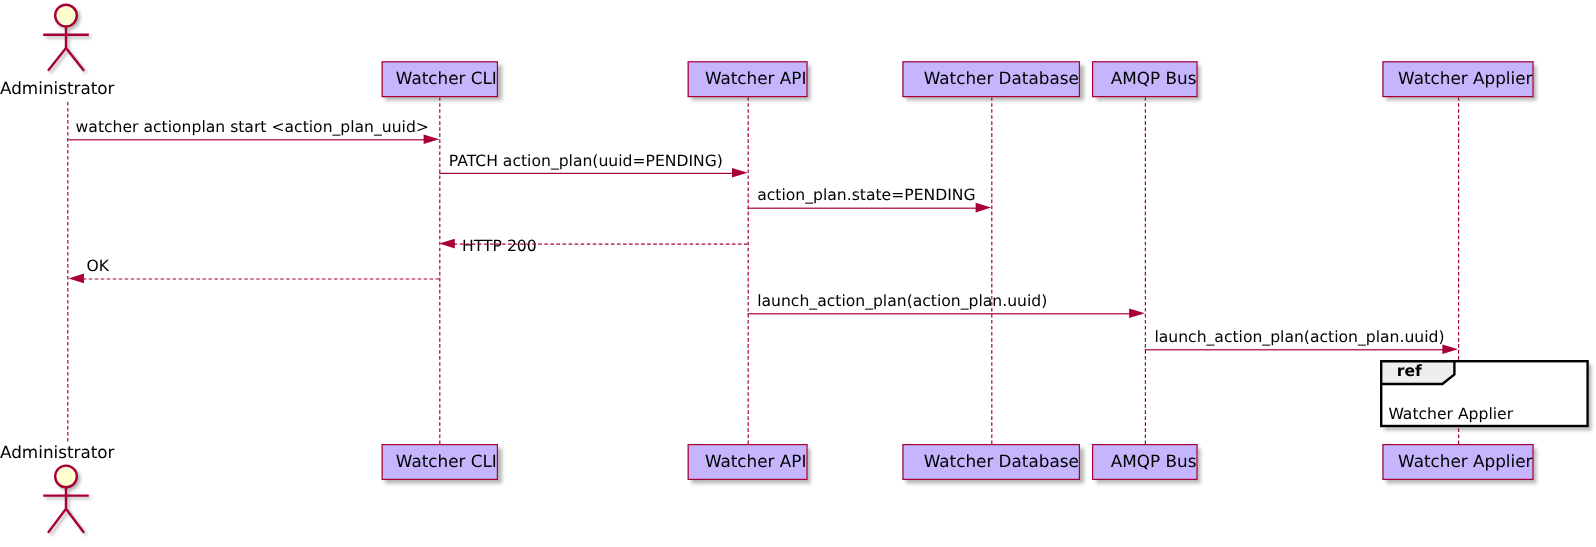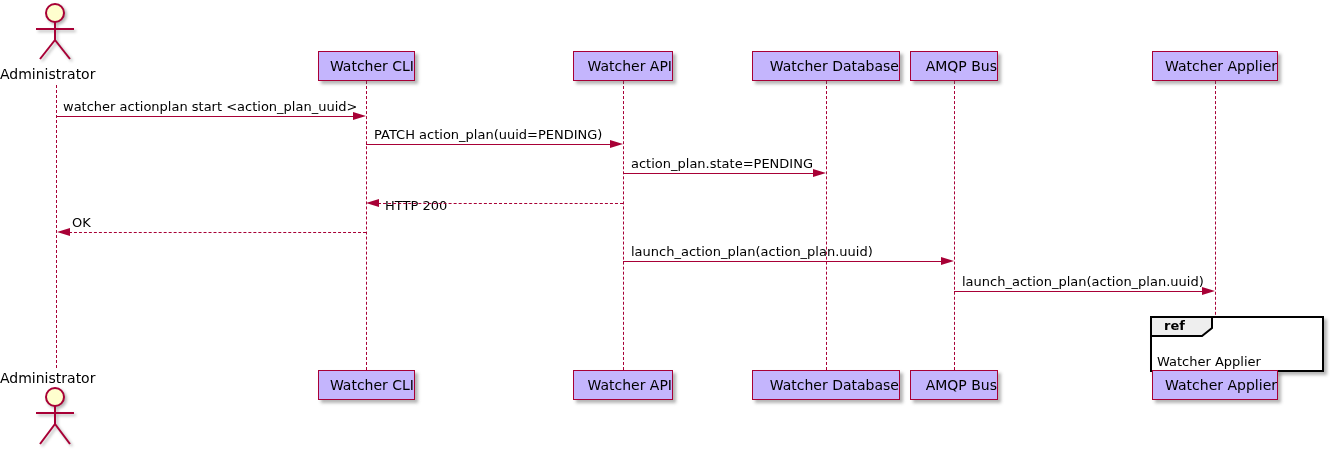--- a/index.html
+++ b/index.html
@@ -60,21 +60,21 @@
   }
   .arrow-left {
     position: absolute;
     width: 0; height: 0;
     border-top: 4.5px solid transparent;
     border-bottom: 4.5px solid transparent;
     border-right: 13px solid #A80036;
   }
   .ref-box {
     position: absolute;
-    left: 1150px; top: 316px;
+    left: 1150px; top: 300px;
     width: 174px; height: 56px;
     background: #ffffff;
     border: 2px solid #000000;
     box-sizing: border-box;
     box-shadow: 3px 3px 3px rgba(90,90,90,0.45);
   }
   .ref-header-svg { position: absolute; left: -2px; top: -2px; }
   .ref-keyword {
     position: absolute;
     left: 12px; top: 0px;

